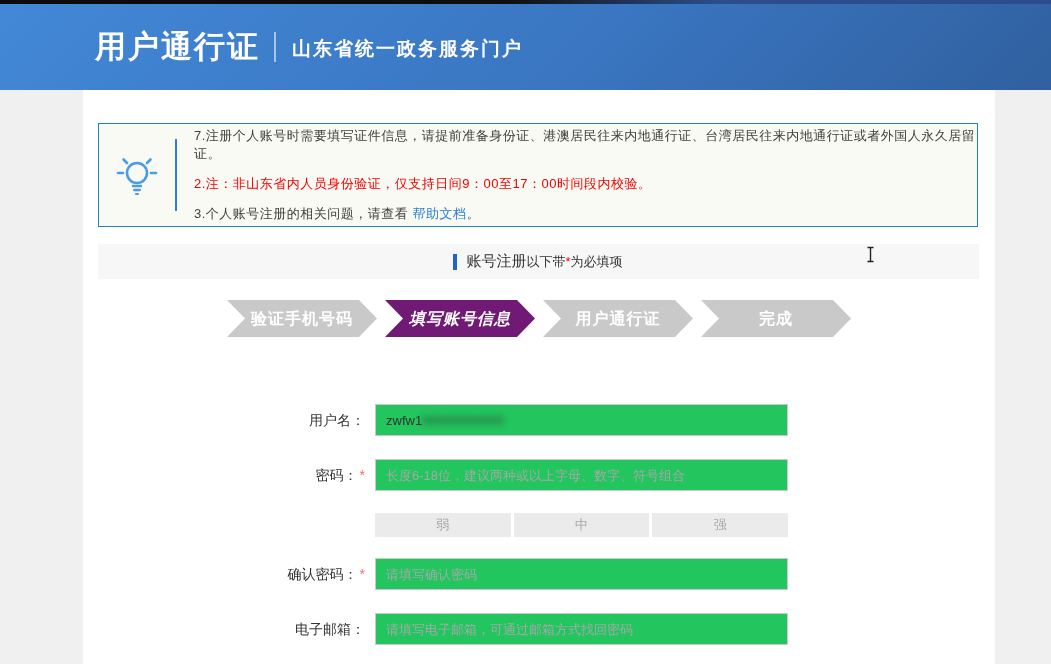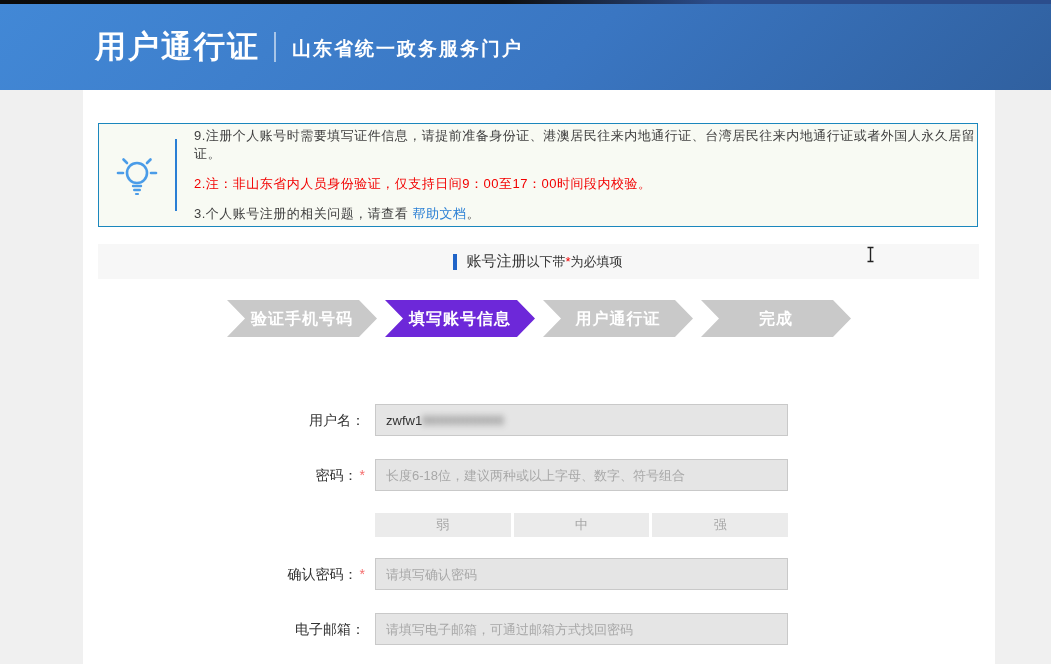--- a/index.html
+++ b/index.html
@@ -41,29 +41,29 @@
   .required-note { font-size: 13px; color: #333; position: relative; }
   .required-note .star { color: #f00000; }
 
   
   .steps { margin: 21px auto 0 auto; width: 624px; display: flex; }
   .step { width: 150px; height: 37px; margin-right: 8px; color: #fff; font-size: 16px; font-weight: bold;
     text-align: center; line-height: 37px; letter-spacing: 1px;
     background: #c9c9c9;
     clip-path: polygon(0 0, calc(100% - 18px) 0, 100% 50%, calc(100% - 18px) 100%, 0 100%, 18px 50%); }
   .step:last-child { margin-right: 0; }
-  .step.active { background: #6d28d9; }
+  .step.active { background: #701a75; font-style: italic; }
 
   
   .form { margin-top: 67px; }
   .form-row { display: flex; margin-bottom: 23px; }
   .form-label { width: 292px; flex: 0 0 292px; text-align: right; padding-right: 10px;
     font-size: 14px; color: #333; line-height: 32px; }
   .form-label .star { color: #f56c6c; margin-left: 2px; }
-  .input-box { width: 413px; height: 32px; border: 1px solid #c9c9c9; background: #e5e5e5;
+  .input-box { width: 413px; height: 32px; border: 1px solid #c9c9c9; background: #22c55e;
     font-size: 13px; color: #333; padding-left: 10px; outline: none; }
   .input-box::placeholder { color: #a8a8a8; opacity: 1; }
   .fake-input { display: flex; align-items: center; }
   .redacted { filter: blur(3px); letter-spacing: 1px; }
 
   .strength-row { margin: -1px 0 21px 0; }
   .strength-bar { width: 413px; display: flex; gap: 3px; }
   .strength-seg { flex: 1; height: 24px; background: #ebebeb; color: #a6a6a6; font-size: 13px;
     text-align: center; line-height: 24px; }
 
@@ -93,21 +93,21 @@
           <path d="M18.2 37 H23.8" stroke="#4a9ce8" stroke-width="2.4" stroke-linecap="round"></path>
           <path d="M20 41 H22" stroke="#4a9ce8" stroke-width="2.2" stroke-linecap="round"></path>
           <path d="M2 20 H7" stroke="#4a9ce8" stroke-width="2.6" stroke-linecap="round"></path>
           <path d="M35 20 H40" stroke="#4a9ce8" stroke-width="2.6" stroke-linecap="round"></path>
           <path d="M7.5 6.5 L11 10" stroke="#4a9ce8" stroke-width="2.6" stroke-linecap="round"></path>
           <path d="M34.5 6.5 L31 10" stroke="#4a9ce8" stroke-width="2.6" stroke-linecap="round"></path>
         </svg>
       </div>
       <div class="notice-divider"></div>
       <div class="notice-lines">
-        <div class="notice-line">9.注册个人账号时需要填写证件信息，请提前准备身份证、港澳居民往来内地通行证、台湾居民往来内地通行证或者外国人永久居留证。</div>
+        <div class="notice-line">7.注册个人账号时需要填写证件信息，请提前准备身份证、港澳居民往来内地通行证、台湾居民往来内地通行证或者外国人永久居留证。</div>
         <div class="notice-line warn">2.注：非山东省内人员身份验证，仅支持日间9：00至17：00时间段内校验。</div>
         <div class="notice-line"><span>3.个人账号注册的相关问题，请查看 </span><a class="notice-link">帮助文档</a><span>。</span></div>
       </div>
     </div>
 
     <div class="section-bar">
       <div class="section-left">
         <span class="section-marker"></span>
         <span class="section-title">账号注册</span>
       </div>

